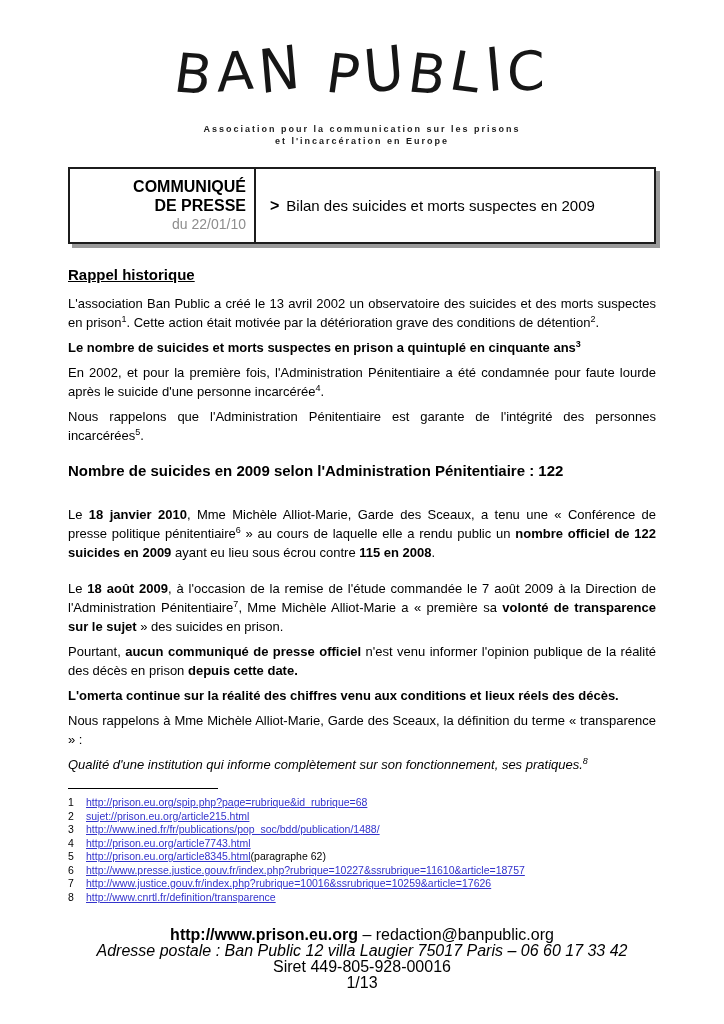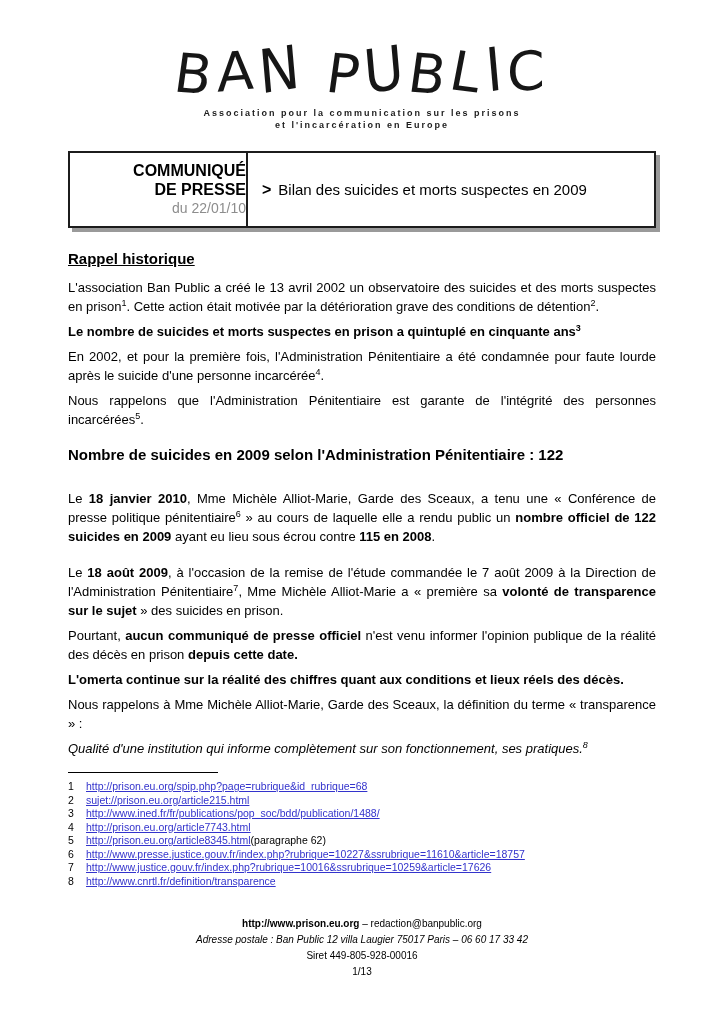--- a/index.html
+++ b/index.html
@@ -22,42 +22,42 @@
     letter-spacing: 5px;
     color: #161616;
     transform: skewX(-4deg);
     white-space: nowrap;
   }
   .logo-letter { display: inline-block; transform: rotate(-5deg); }
   .logo-letter:nth-child(odd) { transform: rotate(4deg) translateY(3px); }
   .logo-letter:nth-child(3n) { transform: rotate(-9deg) translateY(-2px) scaleY(1.12); }
   .logo-letter:nth-child(4n) { transform: rotate(7deg) translateY(1px); }
   .tagline {
-    margin-top: 4px;
+    margin-top: 20px;
     font-size: 9px;
     font-weight: bold;
     letter-spacing: 2px;
     line-height: 12px;
     color: #1c1c1c;
   }
 
   
   .press-box {
     margin: 20px 68px 0;
     border: 2px solid #1c1c1c;
     box-shadow: 4px 4px 0 #9a9a9a;
     display: flex;
     background: #fff;
     min-height: 66px;
   }
   .press-left {
     width: 168px;
     flex-shrink: 0;
     border-right: 2px solid #1c1c1c;
-    padding: 8px 0 8px 8px;
+    padding: 8px 8px 8px 8px;
     text-align: right;
   }
   .press-title { font-size: 16px; font-weight: bold; line-height: 19px; }
   .press-date { font-size: 14px; line-height: 19px; color: var(--color-muted, #8d8d8d); }
   .press-right {
     flex: 1;
     display: flex;
     align-items: center;
     padding: 6px 14px;
     font-size: 15px;
@@ -100,23 +100,23 @@
   .fn-link {
     color: var(--color-link, #3333cc);
     text-decoration: underline;
   }
   .fn-note { color: #000; text-align: right; }
 
   
   .footer {
     position: absolute;
     left: 0; right: 0;
-    bottom: 44px;
+    bottom: 33px;
     text-align: center;
-    font-size: 10px;
+    font-size: 16px;
     line-height: 16px;
   }
 </style>
 </head>
 <body>
 
 <div class="page">
 
   <div class="logo-wrap">
     <div class="logo-text"><span class="logo-letter">B</span><span class="logo-letter">A</span><span class="logo-letter">N</span><span class="logo-letter">&nbsp;</span><span class="logo-letter">P</span><span class="logo-letter">U</span><span class="logo-letter">B</span><span class="logo-letter">L</span><span class="logo-letter">I</span><span class="logo-letter">C</span></div>
@@ -143,21 +143,21 @@
   <div class="content">
       <div class="heading underline"><span>Rappel historique</span></div>
       <div class="paragraph"><span>L'association Ban Public a créé le 13 avril 2002 un observatoire des suicides et des morts suspectes en prison</span><sup>1</sup><span>. Cette action était motivée par la détérioration grave des conditions de détention</span><sup>2</sup><span>.</span></div>
       <div class="paragraph"><span class="b">Le nombre de suicides et morts suspectes en prison a quintuplé en cinquante ans</span><sup class="b">3</sup></div>
       <div class="paragraph"><span>En 2002, et pour la première fois, l'Administration Pénitentiaire a été condamnée pour faute lourde après le suicide d'une personne incarcérée</span><sup>4</sup><span>.</span></div>
       <div class="paragraph"><span>Nous rappelons que l'Administration Pénitentiaire est garante de l'intégrité des personnes incarcérées</span><sup>5</sup><span>.</span></div>
       <div class="heading"><span>Nombre de suicides en 2009 selon l'Administration Pénitentiaire : 122</span></div>
       <div class="paragraph"><span>Le </span><span class="b">18 janvier 2010</span><span>, Mme Michèle Alliot-Marie, Garde des Sceaux, a tenu une « Conférence de presse politique pénitentiaire</span><sup>6</sup><span> » au cours de laquelle elle a rendu public un </span><span class="b">nombre officiel de 122 suicides en 2009</span><span> ayant eu lieu sous écrou contre </span><span class="b">115 en 2008</span><span>.</span></div>
       <div class="paragraph extra-space"><span>Le </span><span class="b">18 août 2009</span><span>, à l'occasion de la remise de l'étude commandée le 7 août 2009 à la Direction de l'Administration Pénitentiaire</span><sup>7</sup><span>, Mme Michèle Alliot-Marie a « première sa </span><span class="b">volonté de transparence sur le sujet</span><span> » des suicides en prison.</span></div>
       <div class="paragraph"><span>Pourtant, </span><span class="b">aucun communiqué de presse officiel</span><span> n'est venu informer l'opinion publique de la réalité des décès en prison </span><span class="b">depuis cette date.</span></div>
-      <div class="paragraph"><span class="b">L'omerta continue sur la réalité des chiffres quant aux conditions et lieux réels des décès.</span></div>
+      <div class="paragraph"><span class="b">L'omerta continue sur la réalité des chiffres venu aux conditions et lieux réels des décès.</span></div>
       <div class="paragraph"><span>Nous rappelons à Mme Michèle Alliot-Marie, Garde des Sceaux, la définition du terme « transparence » :</span></div>
       <div class="paragraph"><span class="i">Qualité d'une institution qui informe complètement sur son fonctionnement, ses pratiques.</span><sup class="i">8</sup></div>
     </div>
 
   <div class="fn-sep"></div>
   <div class="footnotes">
       <div class="fn-row">
         <span class="fn-num">1</span>
         <a class="fn-link" href="#">http://prison.eu.org/spip.php?page=rubrique&amp;id_rubrique=68</a>
       </div>

